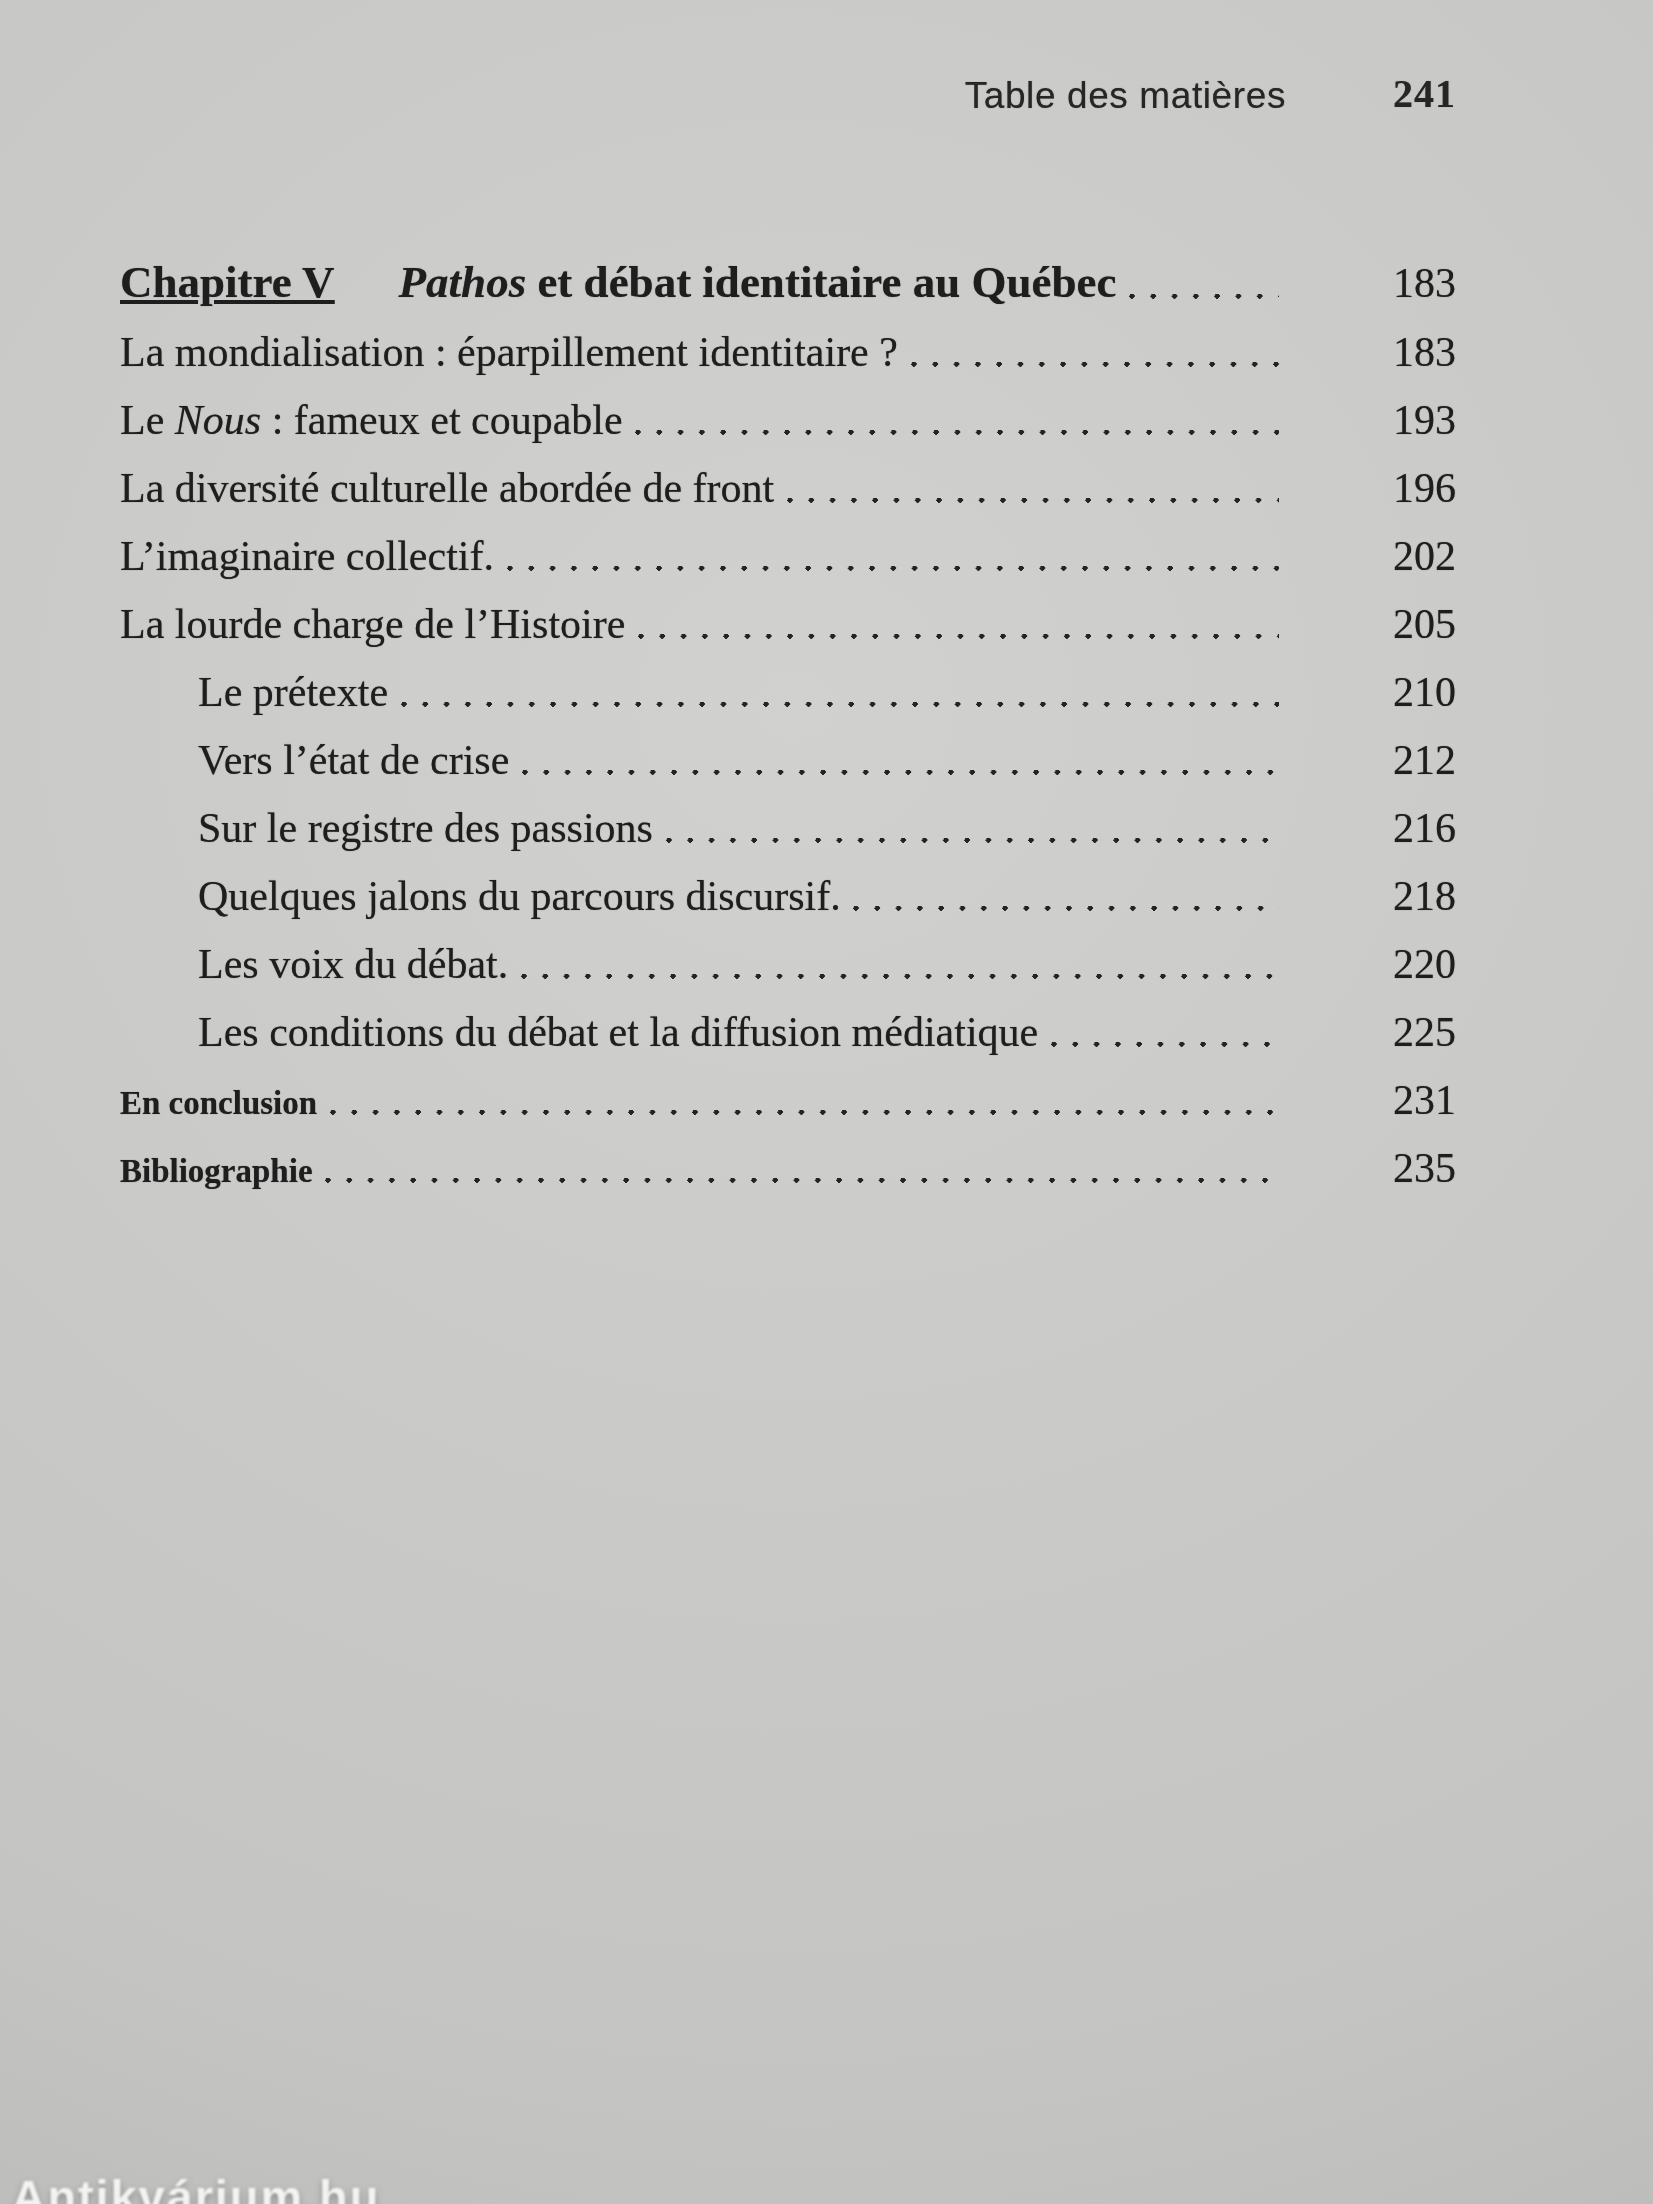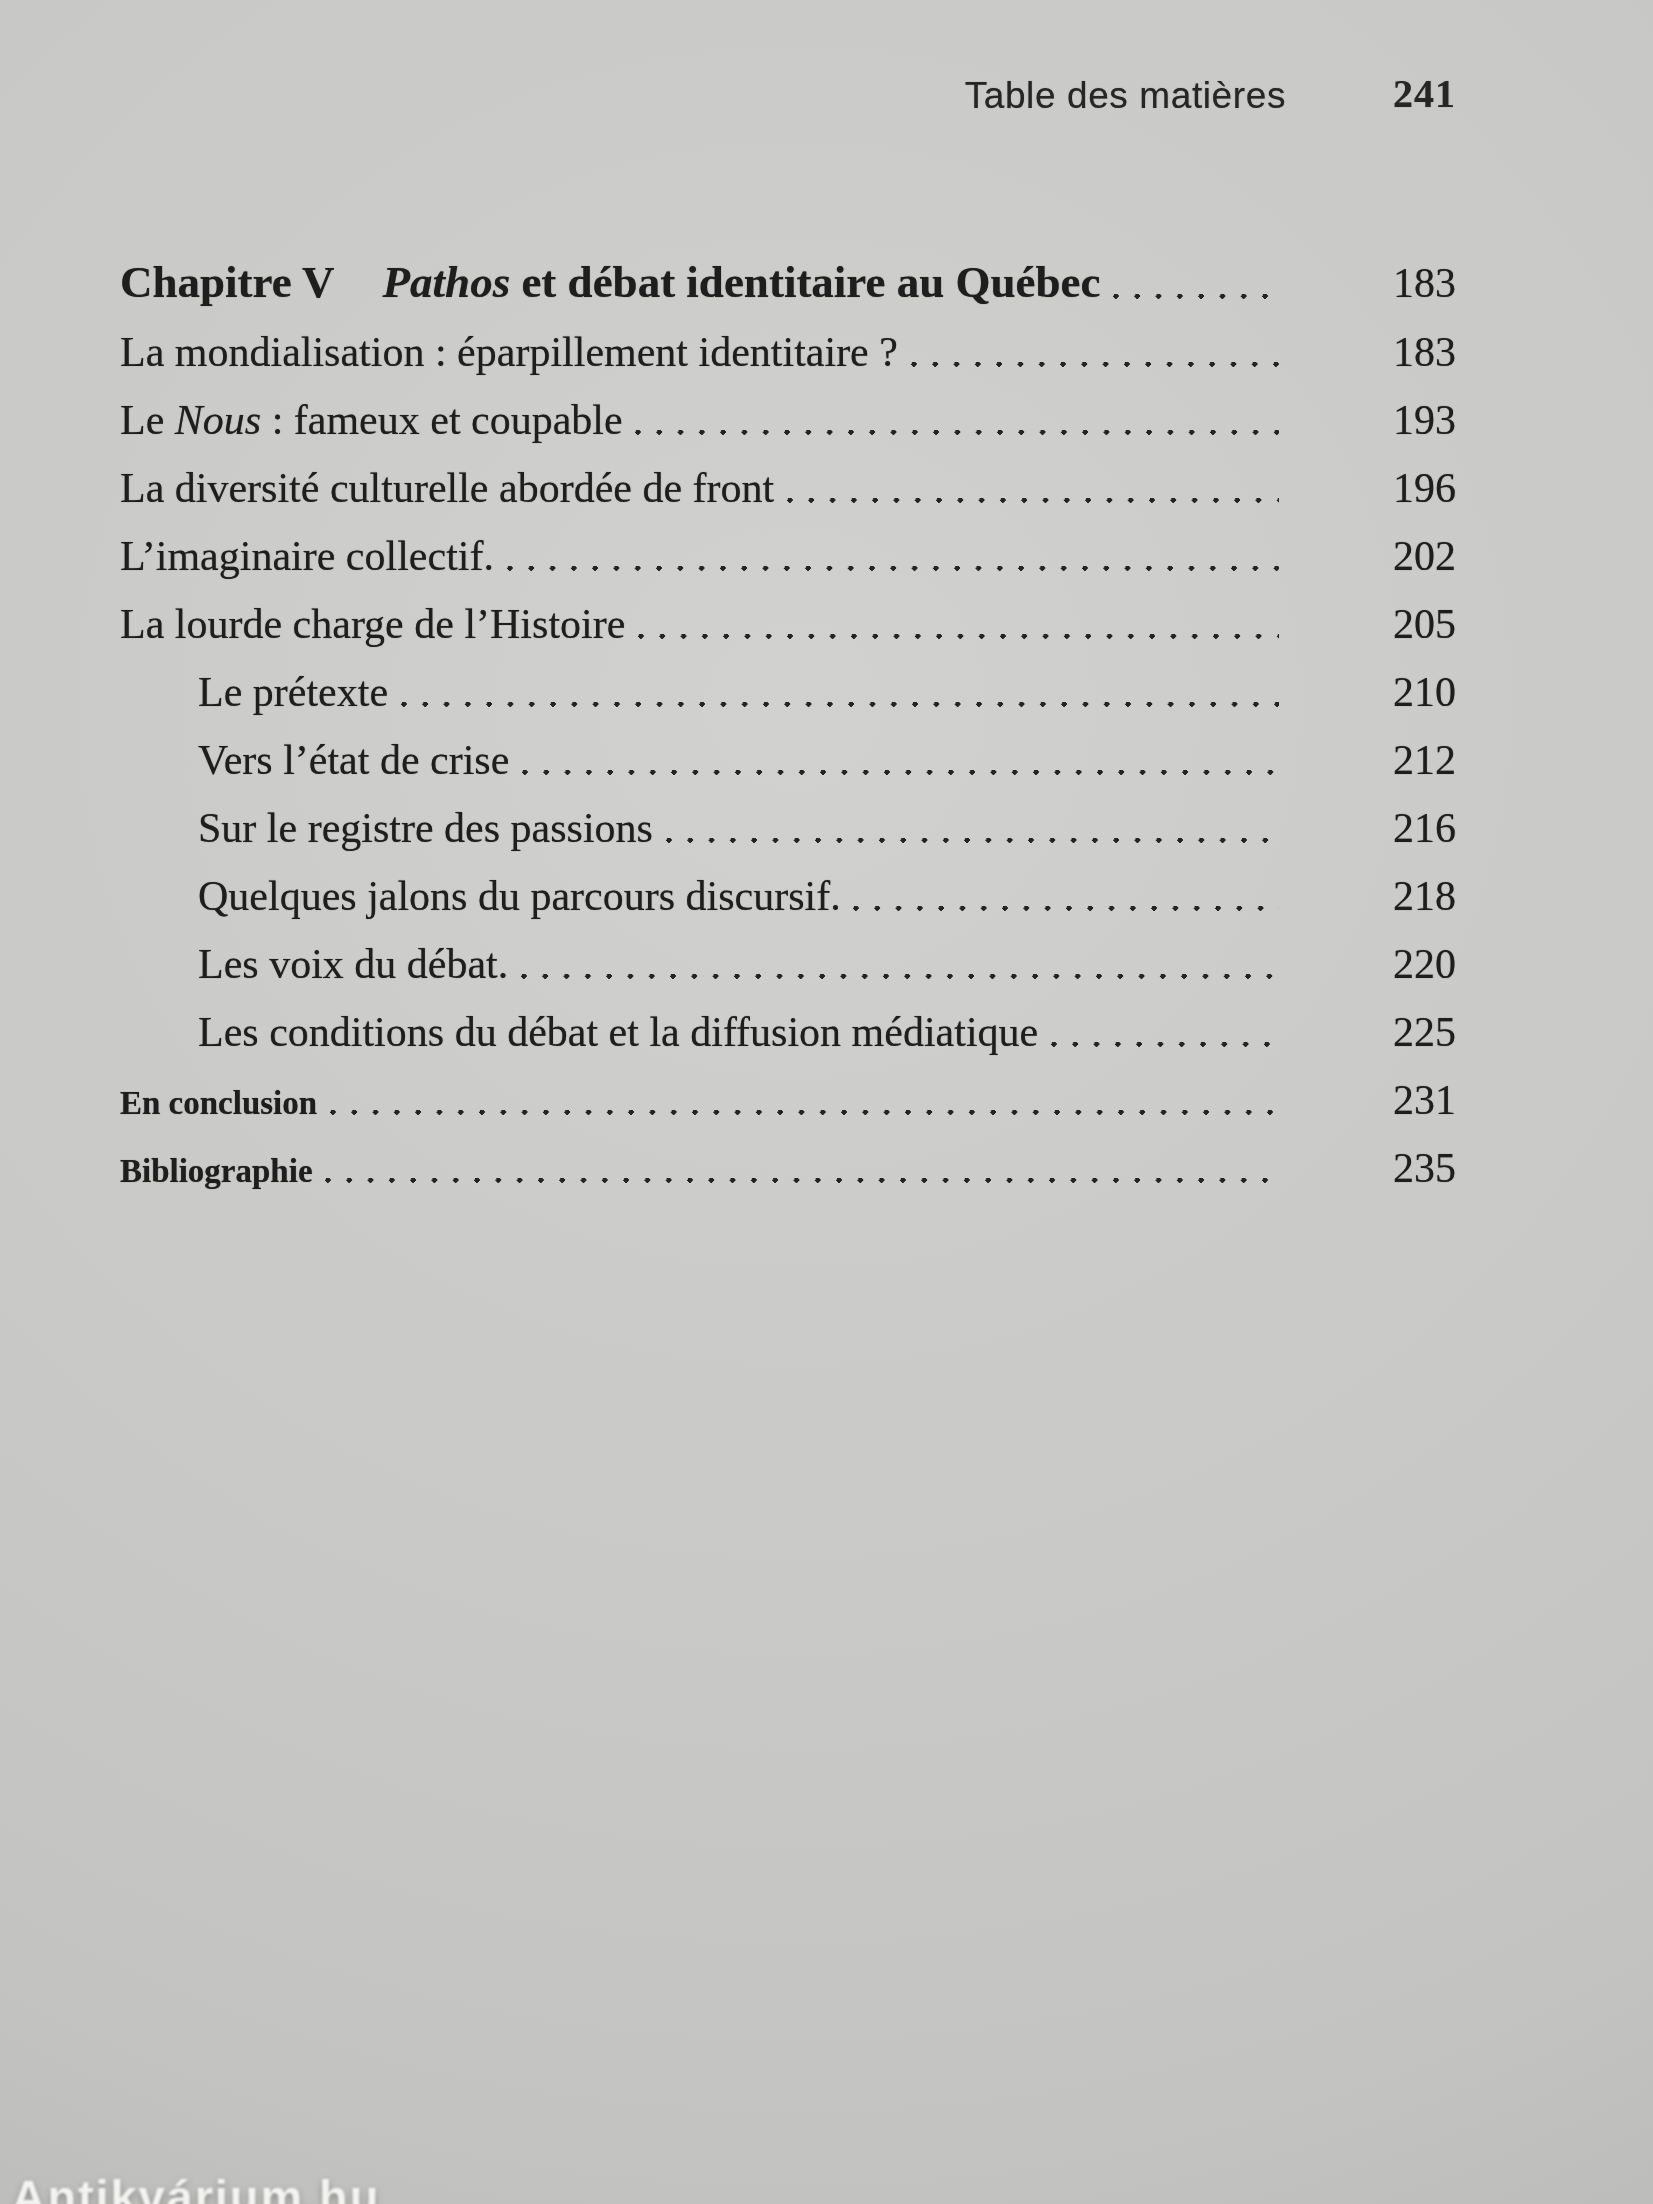--- a/index.html
+++ b/index.html
@@ -56,21 +56,21 @@
     display: flex;
     align-items: baseline;
     font-size: 42px;
     line-height: 1;
     margin-bottom: 26px;
     text-shadow: 0 0 1px rgba(25,25,25,0.6);
     white-space: nowrap;
   }
   .row .title { flex: 0 0 auto; }
   .row .em { font-style: italic; }
-  .row .chapter-label { font-weight: 700; margin-right: 48px; }
+  .row .chapter-label { font-weight: 700; margin-right: 64px; text-decoration: underline; }
   .row.chapter { font-size: 45px; }
   .row.chapter .title { font-weight: 700; text-align: right; }
   .row.chapter .pageno { font-weight: 400; font-size: 42px; }
   .row.sub { padding-left: 78px; }
   .row.bold .title { font-weight: 700; font-size: 33px; }
   .row.gap { margin-top: 25px; }
 
   .leader {
     flex: 1 1 auto;
     align-self: stretch;

